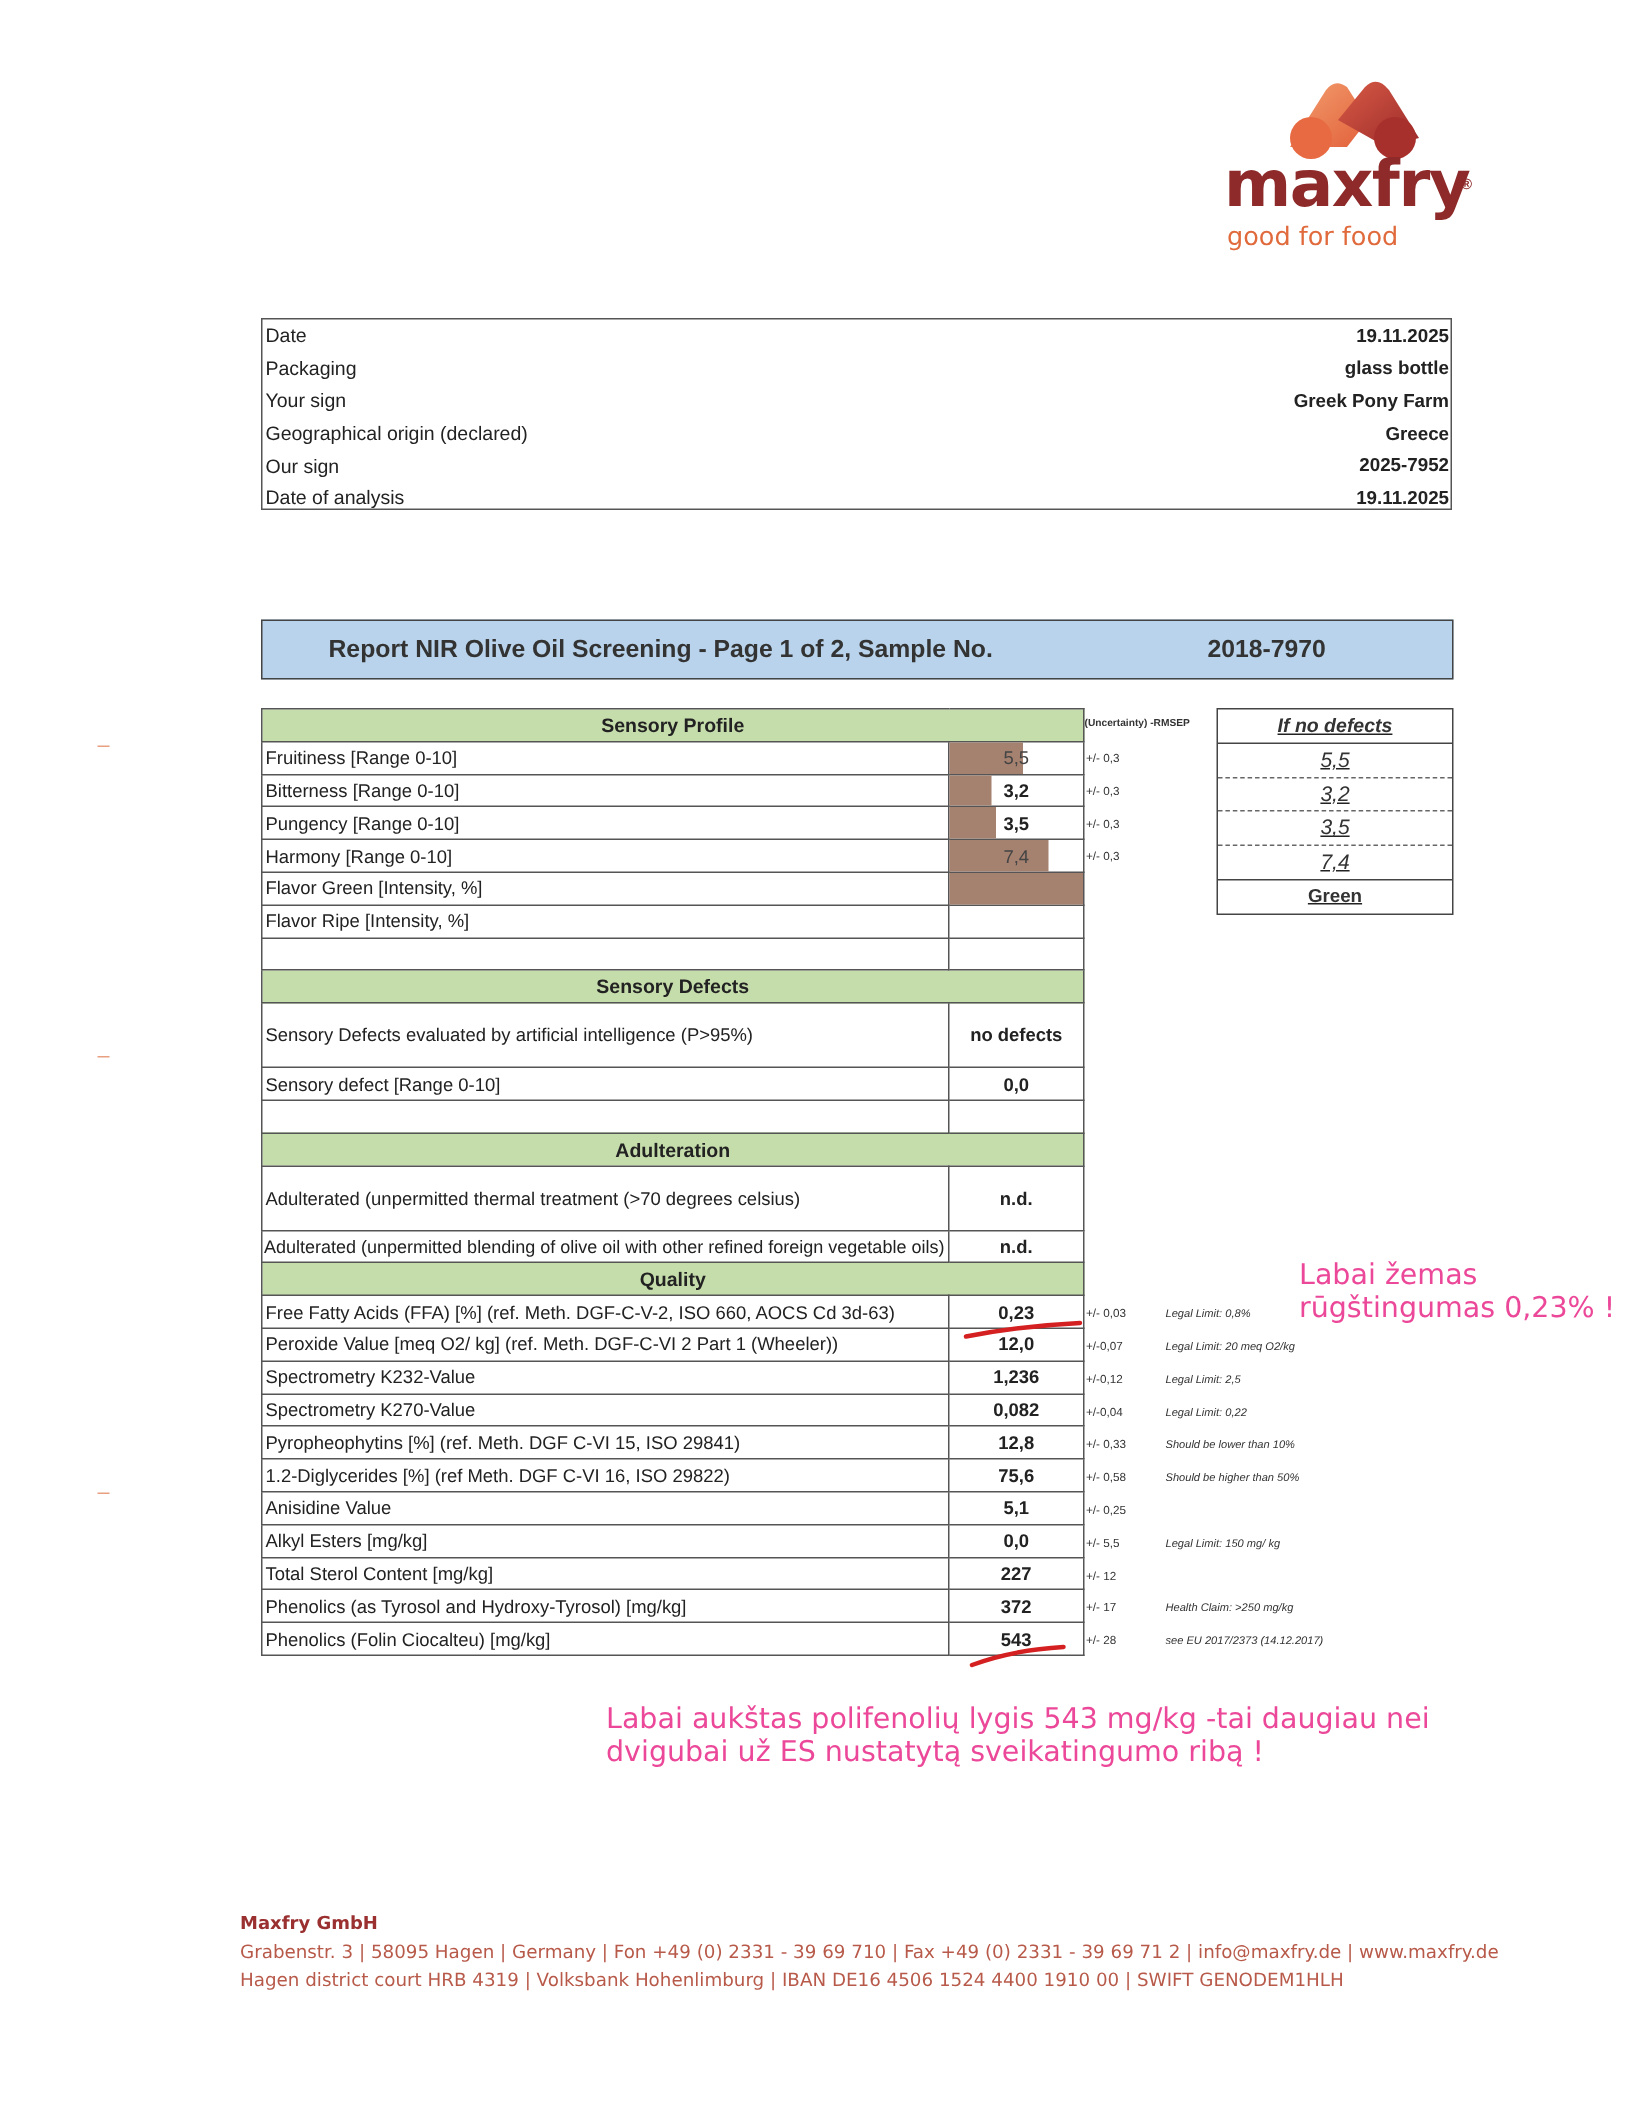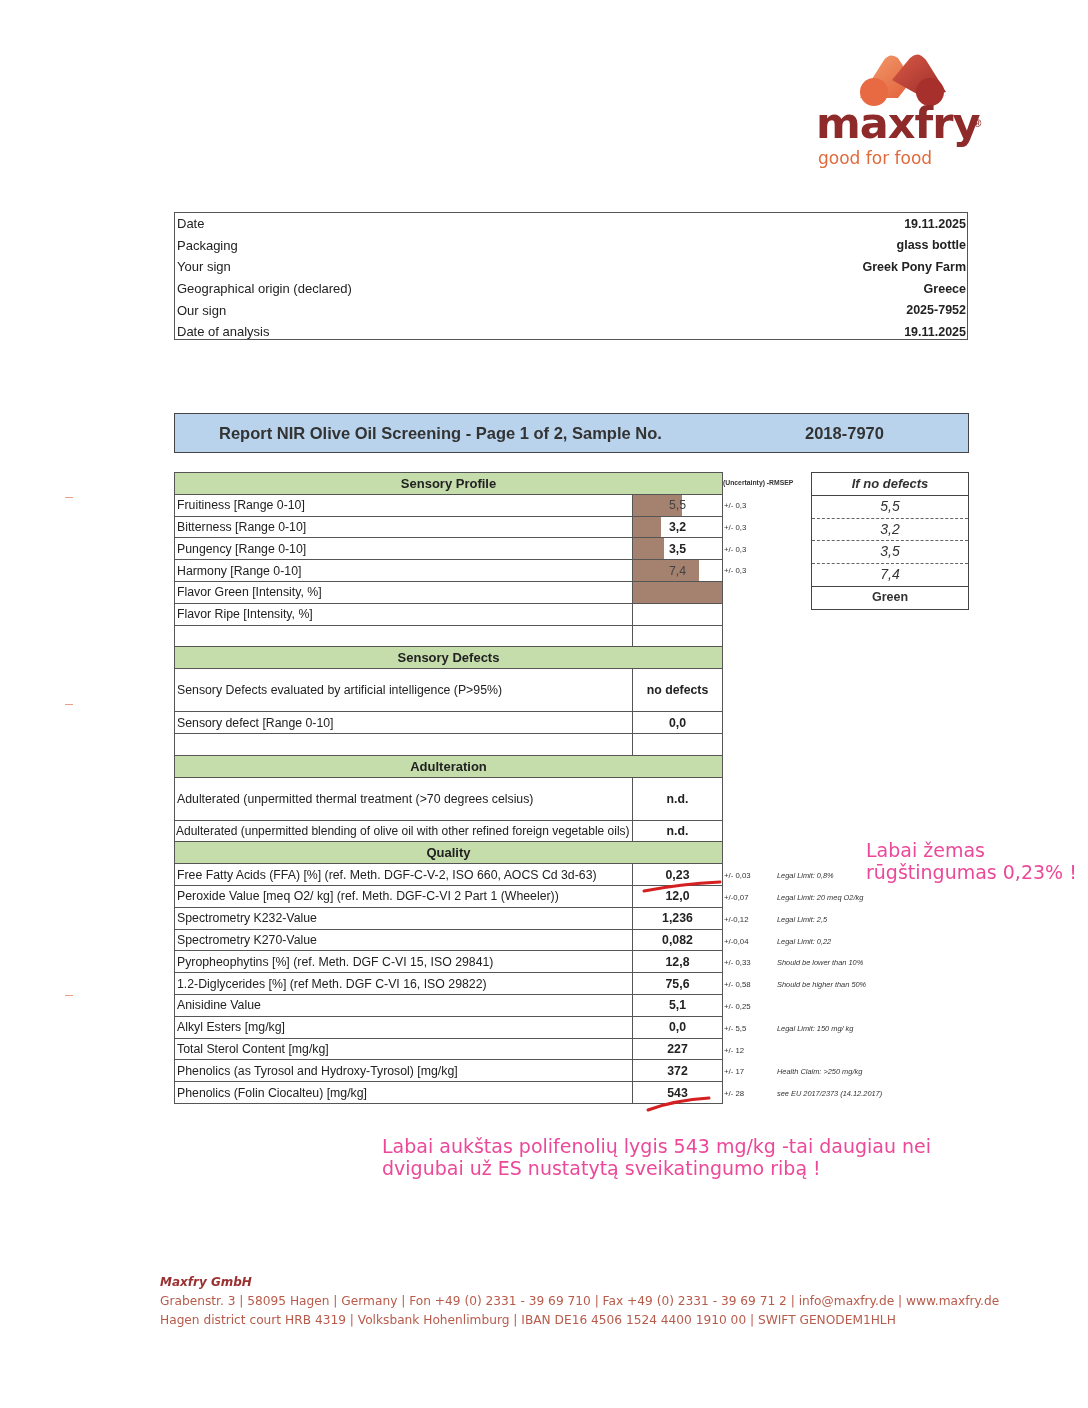--- a/index.html
+++ b/index.html
@@ -41,34 +41,34 @@
   .val span.txt { position: relative; }
   .val.thin span.txt { font-weight: normal; color: #444; }
 
   
   .unc { position: absolute; left: 724px; font-size: 7.8px; color: #333; }
   .unc-head { position: absolute; left: 723px; top: 479px; font-size: 6.8px; font-weight: bold; color: #333; }
   .note { position: absolute; left: 777px; font-size: 7.4px; font-style: italic; color: #333; }
 
   
   .nodef { position: absolute; left: 811px; top: 472px; width: 158px; border: 1.5px solid #444;
-           box-sizing: border-box; }
+           box-sizing: border-box; text-decoration: underline; }
   .nodef div { height: 21.8px; text-align: center; line-height: 21.8px; font-size: 14px; font-style: italic;
                color: #333; border-bottom: 1px dashed #666; }
   .nodef div.h { font-weight: bold; font-size: 13px; border-bottom: 1px solid #444; }
   .nodef div.g { font-style: normal; font-weight: bold; font-size: 12.5px; border-bottom: none; border-top: 1px solid #444; }
 
   
   .anno { position: absolute; color: #ec4899; font-family: "DejaVu Sans", sans-serif; font-size: 19px; line-height: 22px; }
   .underline { position: absolute; }
 
   
   .footer { position: absolute; left: 160px; top: 1273px; font-family: "DejaVu Sans", sans-serif;
             color: #b85a4a; font-size: 12.2px; line-height: 19.2px; }
-  .footer .co { font-weight: bold; color: #9a3030; font-size: 12px; font-style: italic; }
+  .footer .co { font-weight: bold; color: #9a3030; font-size: 12px; }
 </style>
 </head>
 <body>
 
 <div class="fold-mark" style="top:497px"></div>
 <div class="fold-mark" style="top:704px"></div>
 <div class="fold-mark" style="top:995px"></div>
 
 <div class="logo">
   <svg class="logo-mark" viewBox="0 0 96 54">
@@ -277,21 +277,21 @@
   <path d="M4 15 Q40 8 80 6" stroke="#d42020" stroke-width="3" fill="none" stroke-linecap="round"></path>
 </svg>
 <svg class="underline" style="left:645px;top:1094px" width="70" height="20">
   <path d="M3 16 Q30 6 64 4" stroke="#d42020" stroke-width="3" fill="none" stroke-linecap="round"></path>
 </svg>
 
 <div class="anno" style="left:866px;top:839px">
   <div>Labai žemas</div>
   <div>rūgštingumas 0,23% !</div>
 </div>
-<div class="anno" style="left:382px;top:1135px">
+<div class="anno" style="left:404px;top:1135px">
   <div>Labai aukštas polifenolių lygis 543 mg/kg -tai daugiau nei</div>
   <div>dvigubai už ES nustatytą sveikatingumo ribą !</div>
 </div>
 
 <div class="footer">
   <div class="co">Maxfry GmbH</div>
   <div>Grabenstr. 3 | 58095 Hagen | Germany | Fon +49 (0) 2331 - 39 69 710 | Fax +49 (0) 2331 - 39 69 71 2 | info@maxfry.de | www.maxfry.de</div>
   <div>Hagen district court HRB 4319 | Volksbank Hohenlimburg | IBAN DE16 4506 1524 4400 1910 00 | SWIFT GENODEM1HLH</div>
 </div>
 

